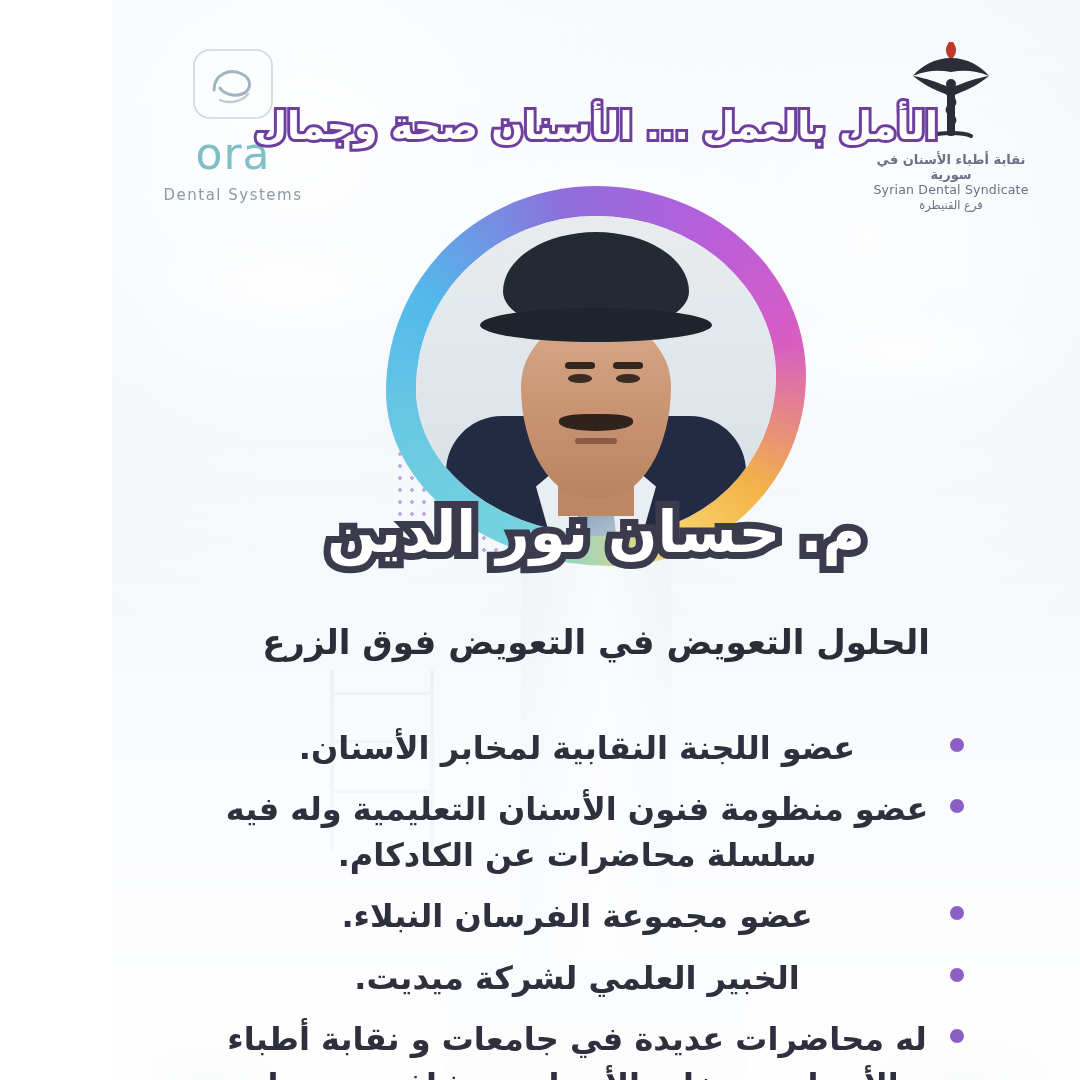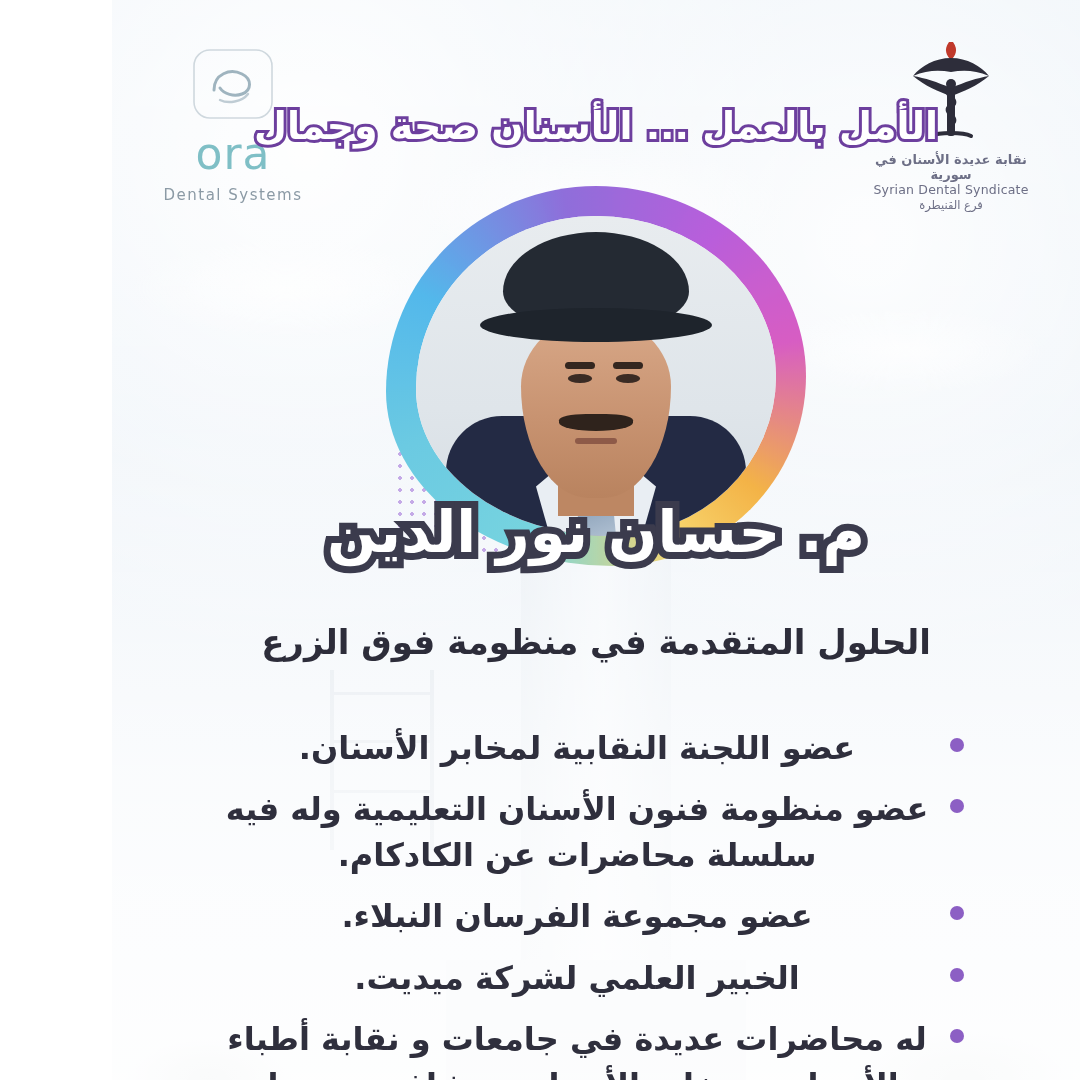--- a/index.html
+++ b/index.html
@@ -394,21 +394,21 @@
   <div class="syndicate">
     <svg width="120" height="112" viewBox="0 0 120 112">
       <path d="M58 6 C52 14, 56 20, 60 24 C64 20, 68 14, 62 6 Z" fill="#c0392b"></path>
       <path d="M60 22 C44 22, 30 30, 22 40 C36 34, 48 34, 60 36 C72 34, 84 34, 98 40 C90 30, 76 22, 60 22 Z" fill="#2d2d3a"></path>
       <path d="M22 40 C34 42, 46 46, 60 52 C74 46, 86 42, 98 40 C86 50, 72 56, 60 60 C48 56, 34 50, 22 40 Z" fill="#2d2d3a"></path>
       <rect x="56" y="44" width="8" height="56" rx="3" fill="#2d2d3a"></rect>
       <path d="M60 52 C50 58, 70 64, 60 70 C50 76, 70 82, 60 88" fill="none" stroke="#2d2d3a" stroke-width="5" stroke-linecap="round"></path>
       <circle cx="60" cy="48" r="5" fill="#2d2d3a"></circle>
       <path d="M40 100 C48 96, 72 96, 80 100" fill="none" stroke="#2d2d3a" stroke-width="4" stroke-linecap="round"></path>
     </svg>
-    <div class="syn-ar">نقابة عديدة الأسنان في سورية</div>
+    <div class="syn-ar">نقابة أطباء الأسنان في سورية</div>
     <div class="syn-en">Syrian Dental Syndicate</div>
     <div class="syn-branch">فرع القنيطرة</div>
   </div>
 
   <div class="slogan">الأمل بالعمل ... الأسنان صحة وجمال</div>
 
   <div class="portrait-wrap">
     <div class="blob-dots"></div>
     <div class="blob"></div>
     <div class="blob-inner">
@@ -426,21 +426,21 @@
         <div class="mous"></div>
         <div class="mouth"></div>
         <div class="hat"></div>
         <div class="brim"></div>
       </div>
     </div>
   </div>
 
   <div class="name">م. حسان نور الدين</div>
 
-  <div class="subtitle">الحلول المتقدمة في منظومة فوق الزرع</div>
+  <div class="subtitle">الحلول التعويض في التعويض فوق الزرع</div>
 
   <ul class="bullets">
     <li><span class="dot"></span><span>عضو اللجنة النقابية لمخابر الأسنان.</span></li>
     <li><span class="dot"></span><span>عضو منظومة فنون الأسنان التعليمية وله فيه سلسلة محاضرات عن الكادكام.</span></li>
     <li><span class="dot"></span><span>عضو مجموعة الفرسان النبلاء.</span></li>
     <li><span class="dot"></span><span>الخبير العلمي لشركة ميديت.</span></li>
     <li><span class="dot"></span><span>له محاضرات عديدة في جامعات و نقابة أطباء الأسنان و مخابر الأسنان ومشافي سوريا.</span></li>
   </ul>
 
 </div>

